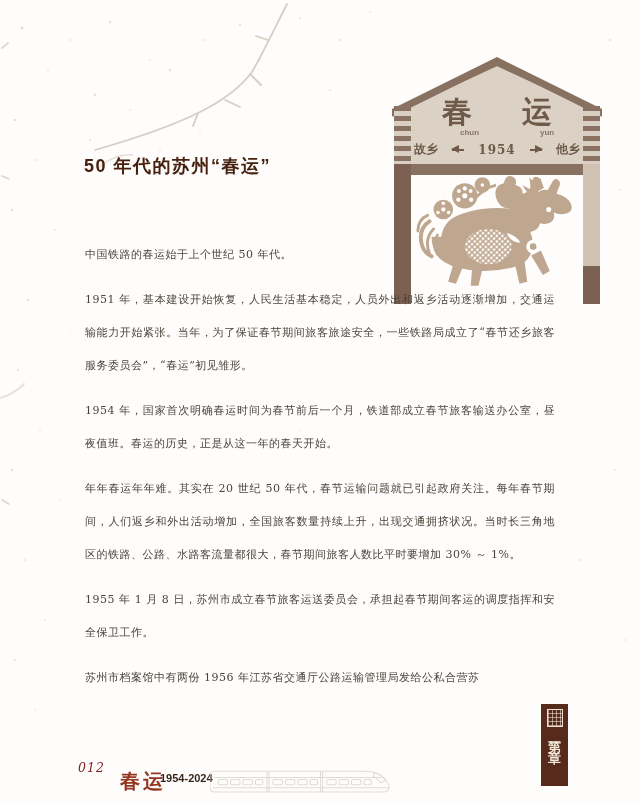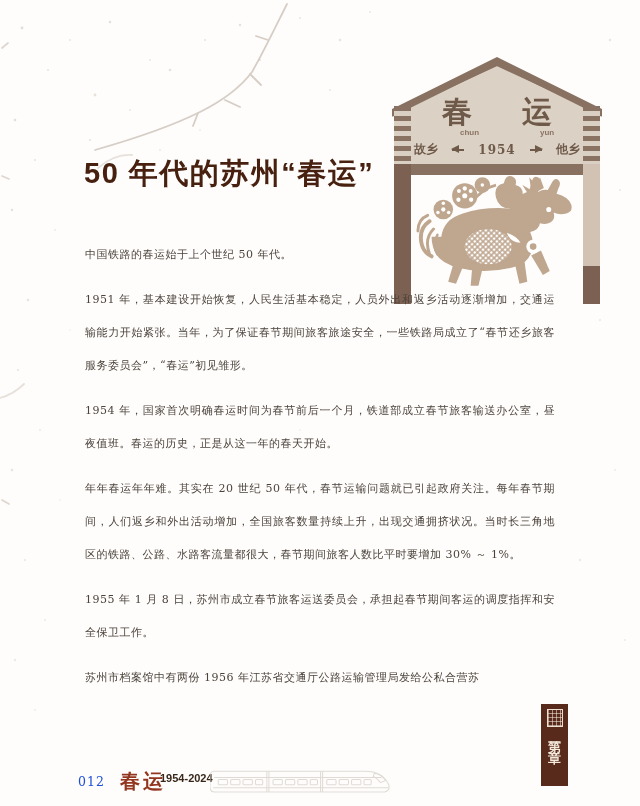--- a/index.html
+++ b/index.html
@@ -6,21 +6,21 @@
   .page{
     position:relative;width:640px;height:806px;background:#fefdfc;
     overflow:hidden;font-family:"DejaVu Serif",serif;
   }
   .texture{position:absolute;left:0;top:0;z-index:0;pointer-events:none;}
 
   
   .page-title{
     position:absolute;left:84px;top:154px;margin:0;z-index:2;
     font-family:"Liberation Sans","DejaVu Sans",sans-serif;
-    font-size:29px;font-weight:bold;color:#47200f;letter-spacing:1.5px;
+    font-size:18px;font-weight:bold;color:#47200f;letter-spacing:1.5px;
   }
   .body-text{position:absolute;left:85px;top:238px;width:470px;z-index:2;}
   .body-text p{
     margin:0 0 12px 0;font-size:11px;line-height:33px;color:#4c443c;
     text-align:justify;letter-spacing:.5px;
   }
 
   
   .gate{position:absolute;left:392px;top:56px;width:210px;height:252px;z-index:1;}
   .gate svg.signboard{position:absolute;left:0;top:0;}
@@ -57,21 +57,21 @@
     background:
       repeating-linear-gradient(0deg,rgba(244,233,220,.55) 0 1px,transparent 1px 4px),
       repeating-linear-gradient(90deg,rgba(244,233,220,.55) 0 1px,transparent 1px 4px);}
   .banner-text{
     margin-top:3px;writing-mode:vertical-rl;text-orientation:upright;
     color:#f3e8da;font-size:13px;font-weight:bold;letter-spacing:5px;line-height:27px;
   }
 
   
   .footer{position:absolute;left:78px;top:760px;width:480px;height:40px;z-index:2;}
-  .page-number{position:absolute;left:0;top:14px;font-size:12.5px;color:#1d4ed8;letter-spacing:1px;}
+  .page-number{position:absolute;left:0;top:0;font-style:italic;font-size:12.5px;color:#7f1d1d;letter-spacing:1px;}
   .series-title{position:absolute;left:42px;top:8px;font-size:20px;font-weight:bold;color:#93361f;letter-spacing:3px;}
   .series-years{position:absolute;left:82px;top:12px;font-size:11px;font-weight:bold;color:#38261a;
     font-family:"Liberation Sans",sans-serif;}
   .train{position:absolute;left:132px;top:0;}
 </style>
 </head>
 <body>
 
 <div class="page">
 

